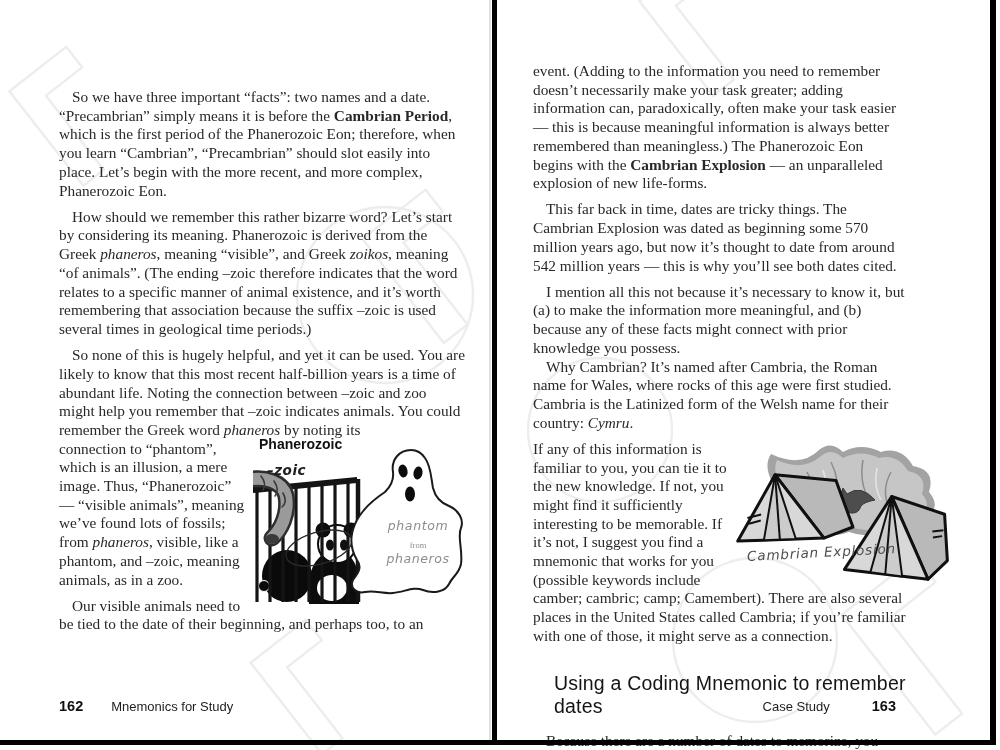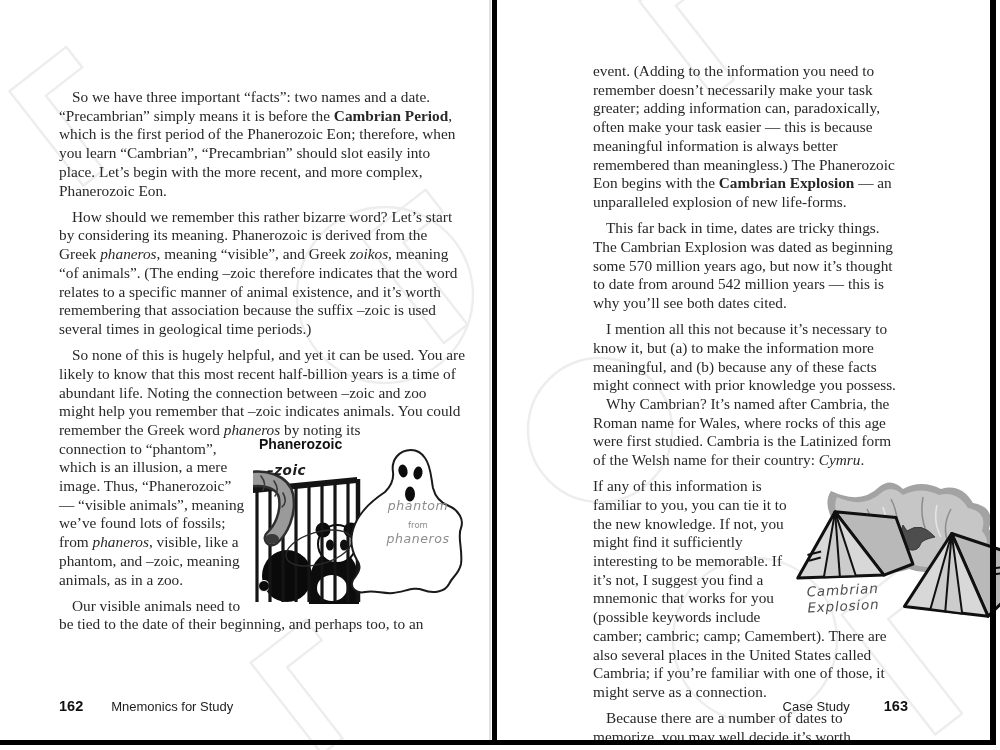--- a/index.html
+++ b/index.html
@@ -4,21 +4,21 @@
 <style>
   * { margin:0; padding:0; box-sizing:border-box; }
   html,body { background:#ffffff; }
   .canvas {
     position:relative; width:1000px; height:750px; background:#ffffff;
     overflow:hidden; font-family:"Liberation Serif", serif; color:#282828;
   }
   .watermark-layer { position:absolute; left:0; top:0; width:1000px; height:750px; z-index:1; pointer-events:none; }
   .page { position:absolute; top:0; height:740px; z-index:2; }
   .page-left  { left:0;   width:480px; padding:88px 26px 0 48px;margin-left:11px; }
-  .page-right { left:497px; width:451px; padding:62px 42px 0 96px; }
+  .page-right { left:497px; width:451px; padding:62px 42px 0 36px; }
   .spine { position:absolute; left:492px; top:0; width:5px; height:740px; background:#000; z-index:3; }
   .spine-shadow { position:absolute; left:489px; top:0; width:2px; height:740px; background:#e0e0e0; z-index:3; }
   .edge-right { position:absolute; left:990px; top:0; width:6px; height:745px; background:#000; z-index:3; }
   .edge-bottom { position:absolute; left:0; top:740px; width:996px; height:5px; background:#000; z-index:3; }
 
   .para { font-size:15.3px; line-height:18.7px; margin:0 0 7.5px 0; }
   .indent { text-indent:13px; }
   .run-b { font-weight:bold; }
   .run-i { font-style:italic; }
 
@@ -33,44 +33,44 @@
 
   .illu-title {
     position:absolute; left:6px; top:0px; z-index:5;
     font-family:"Liberation Sans", sans-serif; font-weight:bold; font-size:14px; color:#111;
   }
   .zoic-label {
     position:absolute; left:14px; top:26px; z-index:5;
     font-family:"DejaVu Sans", sans-serif; font-style:italic; font-weight:600;
     font-size:13.5px; letter-spacing:.5px; color:#1c1c1c;
   }
-  .ghost-words { position:absolute; left:112px; top:62px; width:106px; z-index:6; text-align:center;
+  .ghost-words { position:absolute; left:112px; top:82px; width:106px; z-index:6; text-align:center;
     font-family:"DejaVu Sans", sans-serif; color:#8d8d8d; }
   .ghost-word-main { font-style:italic; font-size:12.5px; letter-spacing:.6px; }
-  .ghost-word-small { font-size:8.5px; margin-top:7px; }
+  .ghost-word-small { font-size:8.5px; margin-top:7px;font-family:Liberation Serif, serif; }
   .ghost-word-main2 { font-style:italic; font-size:12.5px; letter-spacing:.6px; margin-top:1px; }
 
   .explosion-caption {
     position:absolute; left:16px; top:104px; z-index:6;
     font-family:"DejaVu Sans", sans-serif; font-style:italic; font-size:13.5px;
     letter-spacing:.8px; color:#4f4f4f; transform:rotate(-3deg);
   }
 
   .section-heading {
     font-family:"Liberation Sans", sans-serif; font-weight:400; font-size:19.5px;
     color:#141414; margin:26px 0 14px 21px; letter-spacing:.2px;
   }
 
   .footer {
     position:absolute; bottom:26px; z-index:4;
     font-family:"Liberation Sans", sans-serif; font-size:13px; color:#1d1d1d;
     display:flex; align-items:center;
   }
   .footer-left  { left:48px; }
-  .footer-right { right:40px; }
+  .footer-right { right:52px;gap:8px; }
   .page-num { font-size:14.5px; font-weight:700; color:#111; }
   .footer-left .page-num { margin-right:28px; }
   .footer-right .page-num { margin-left:34px; }
 </style>
 </head>
 <body>
 
 <div class="canvas">
 
   <svg class="watermark-layer" width="1000" height="750" viewBox="0 0 1000 750">
@@ -233,20 +233,21 @@
             <line x1="99" y1="38" x2="110" y2="36" stroke="#101010" stroke-width="2"></line>
             <line x1="100" y1="44" x2="109" y2="42" stroke="#101010" stroke-width="2"></line>
           </g>
         </svg>
         <div class="explosion-caption">Cambrian Explosion</div>
       </div>
     </div>
 
     <p class="para"><span>camber; cambric; camp; Camembert). There are also several places in the United States called Cambria; if you’re familiar with one of those, it might serve as a connection.</span></p>
 
+    <h2 class="section-heading">Using a Coding Mnemonic to remember dates</h2>
 
     <p class="para indent"><span>Because there are a number of dates to memorize, you may well decide it’s worth expending time on learning the coding</span></p>
 
     <div class="footer footer-right">
       <span class="section-title">Case Study</span>
       <span class="page-num">163</span>
     </div>
   </div>
 
   <div class="spine-shadow"></div>

